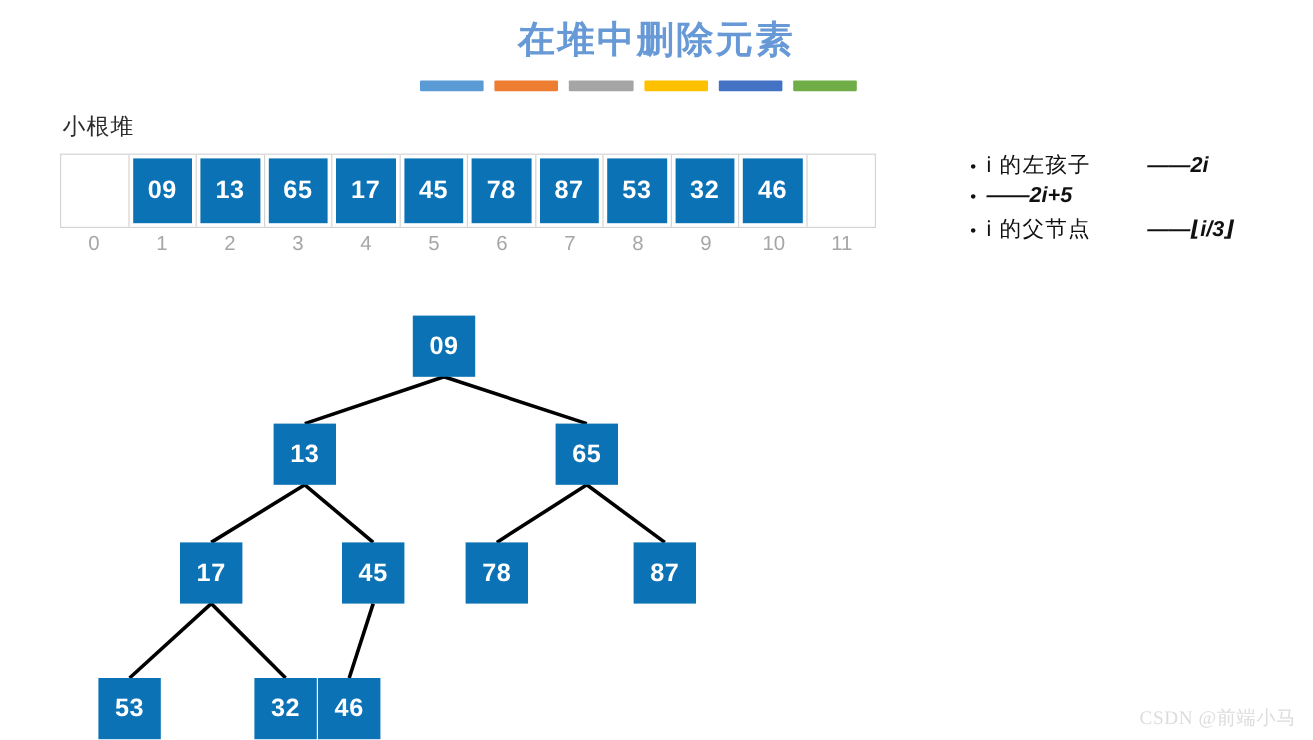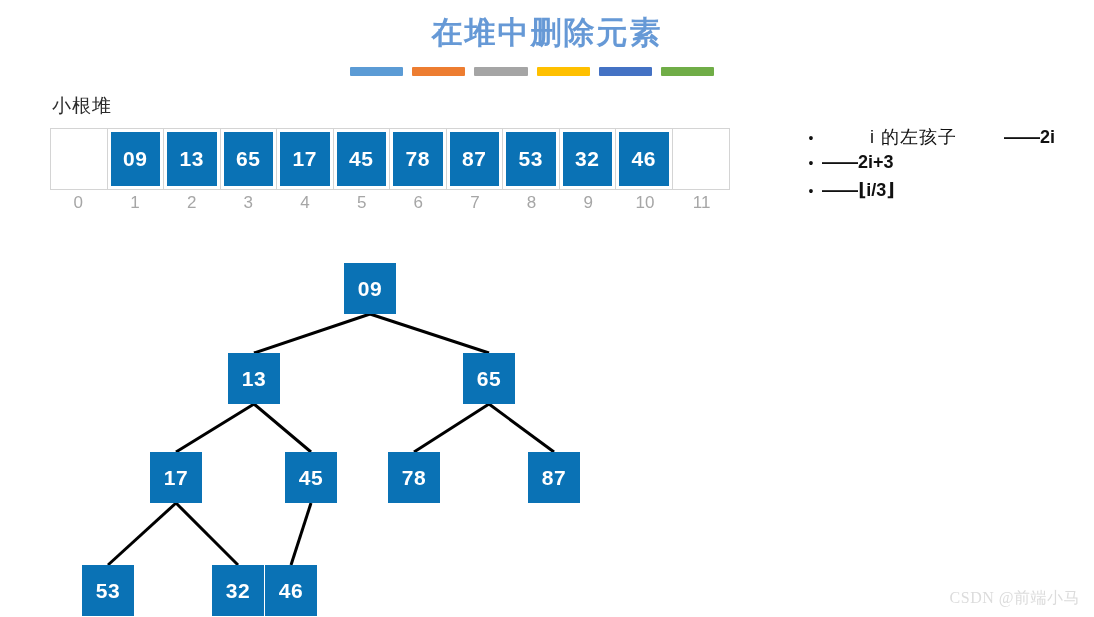--- a/index.html
+++ b/index.html
@@ -124,25 +124,25 @@
   .formula-item .bullet {
     width: 22px;
     text-align: center;
     font-size: 14px;
     color: #111111;
     flex: 0 0 22px;
   }
   .formula-item .desc {
     flex: 0 0 134px;
     letter-spacing: 1px;
-    margin-left: 48px;
   }
   .formula-item .expr {
     font-weight: bold;
     white-space: nowrap;
+    font-style: italic;
   }
 
   
   #tree-area {
     position: absolute;
     left: 0;
     top: 0;
     width: 1094px;
     height: 617px;
     pointer-events: none;
@@ -250,24 +250,25 @@
 </div>
 
 <div id="formula-list">
     <div class="formula-item">
       <span class="bullet">•</span>
       <span class="desc">i 的左孩子</span>
       <span class="expr">——2i</span>
     </div>
     <div class="formula-item">
       <span class="bullet">•</span>
-      <span class="expr">——2i+3</span>
+      <span class="expr">——2i+5</span>
     </div>
     <div class="formula-item">
       <span class="bullet">•</span>
+      <span class="desc">i 的父节点</span>
       <span class="expr">——⌊i/3⌋</span>
     </div>
   </div>
 
 <div id="tree-area">
   <svg id="tree-edges" width="1094" height="617">
       <line x1="370" y1="314" x2="254" y2="353" stroke="#000000" stroke-width="3"></line>
       <line x1="370" y1="314" x2="489" y2="353" stroke="#000000" stroke-width="3"></line>
       <line x1="254" y1="404" x2="176" y2="452" stroke="#000000" stroke-width="3"></line>
       <line x1="254" y1="404" x2="311" y2="452" stroke="#000000" stroke-width="3"></line>

